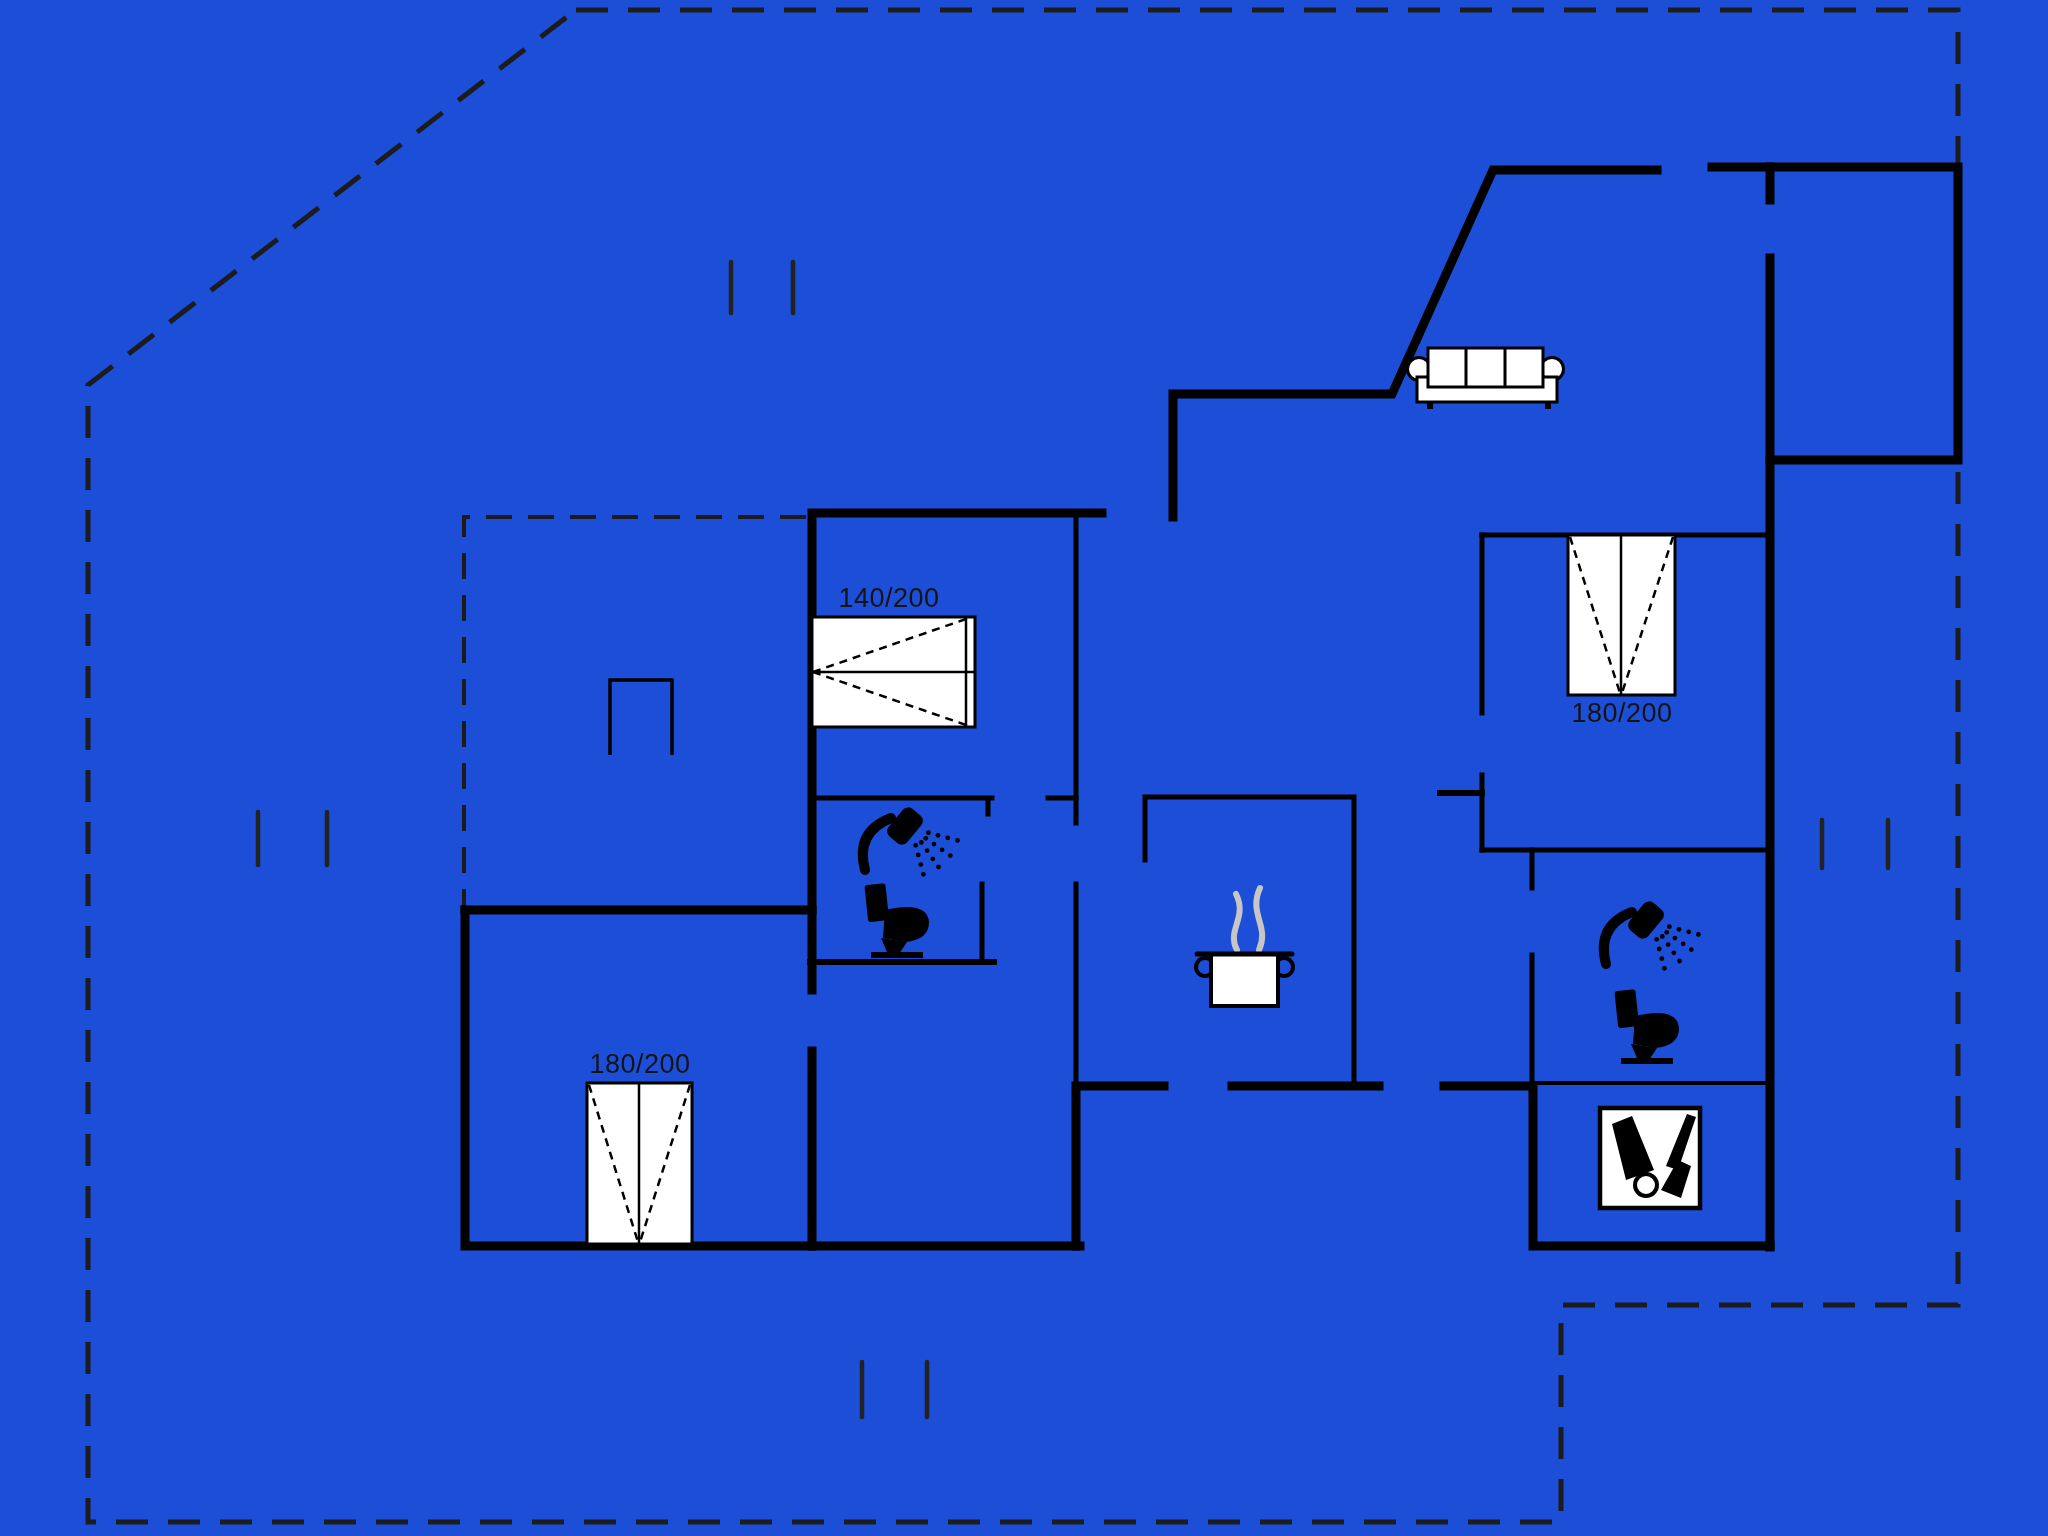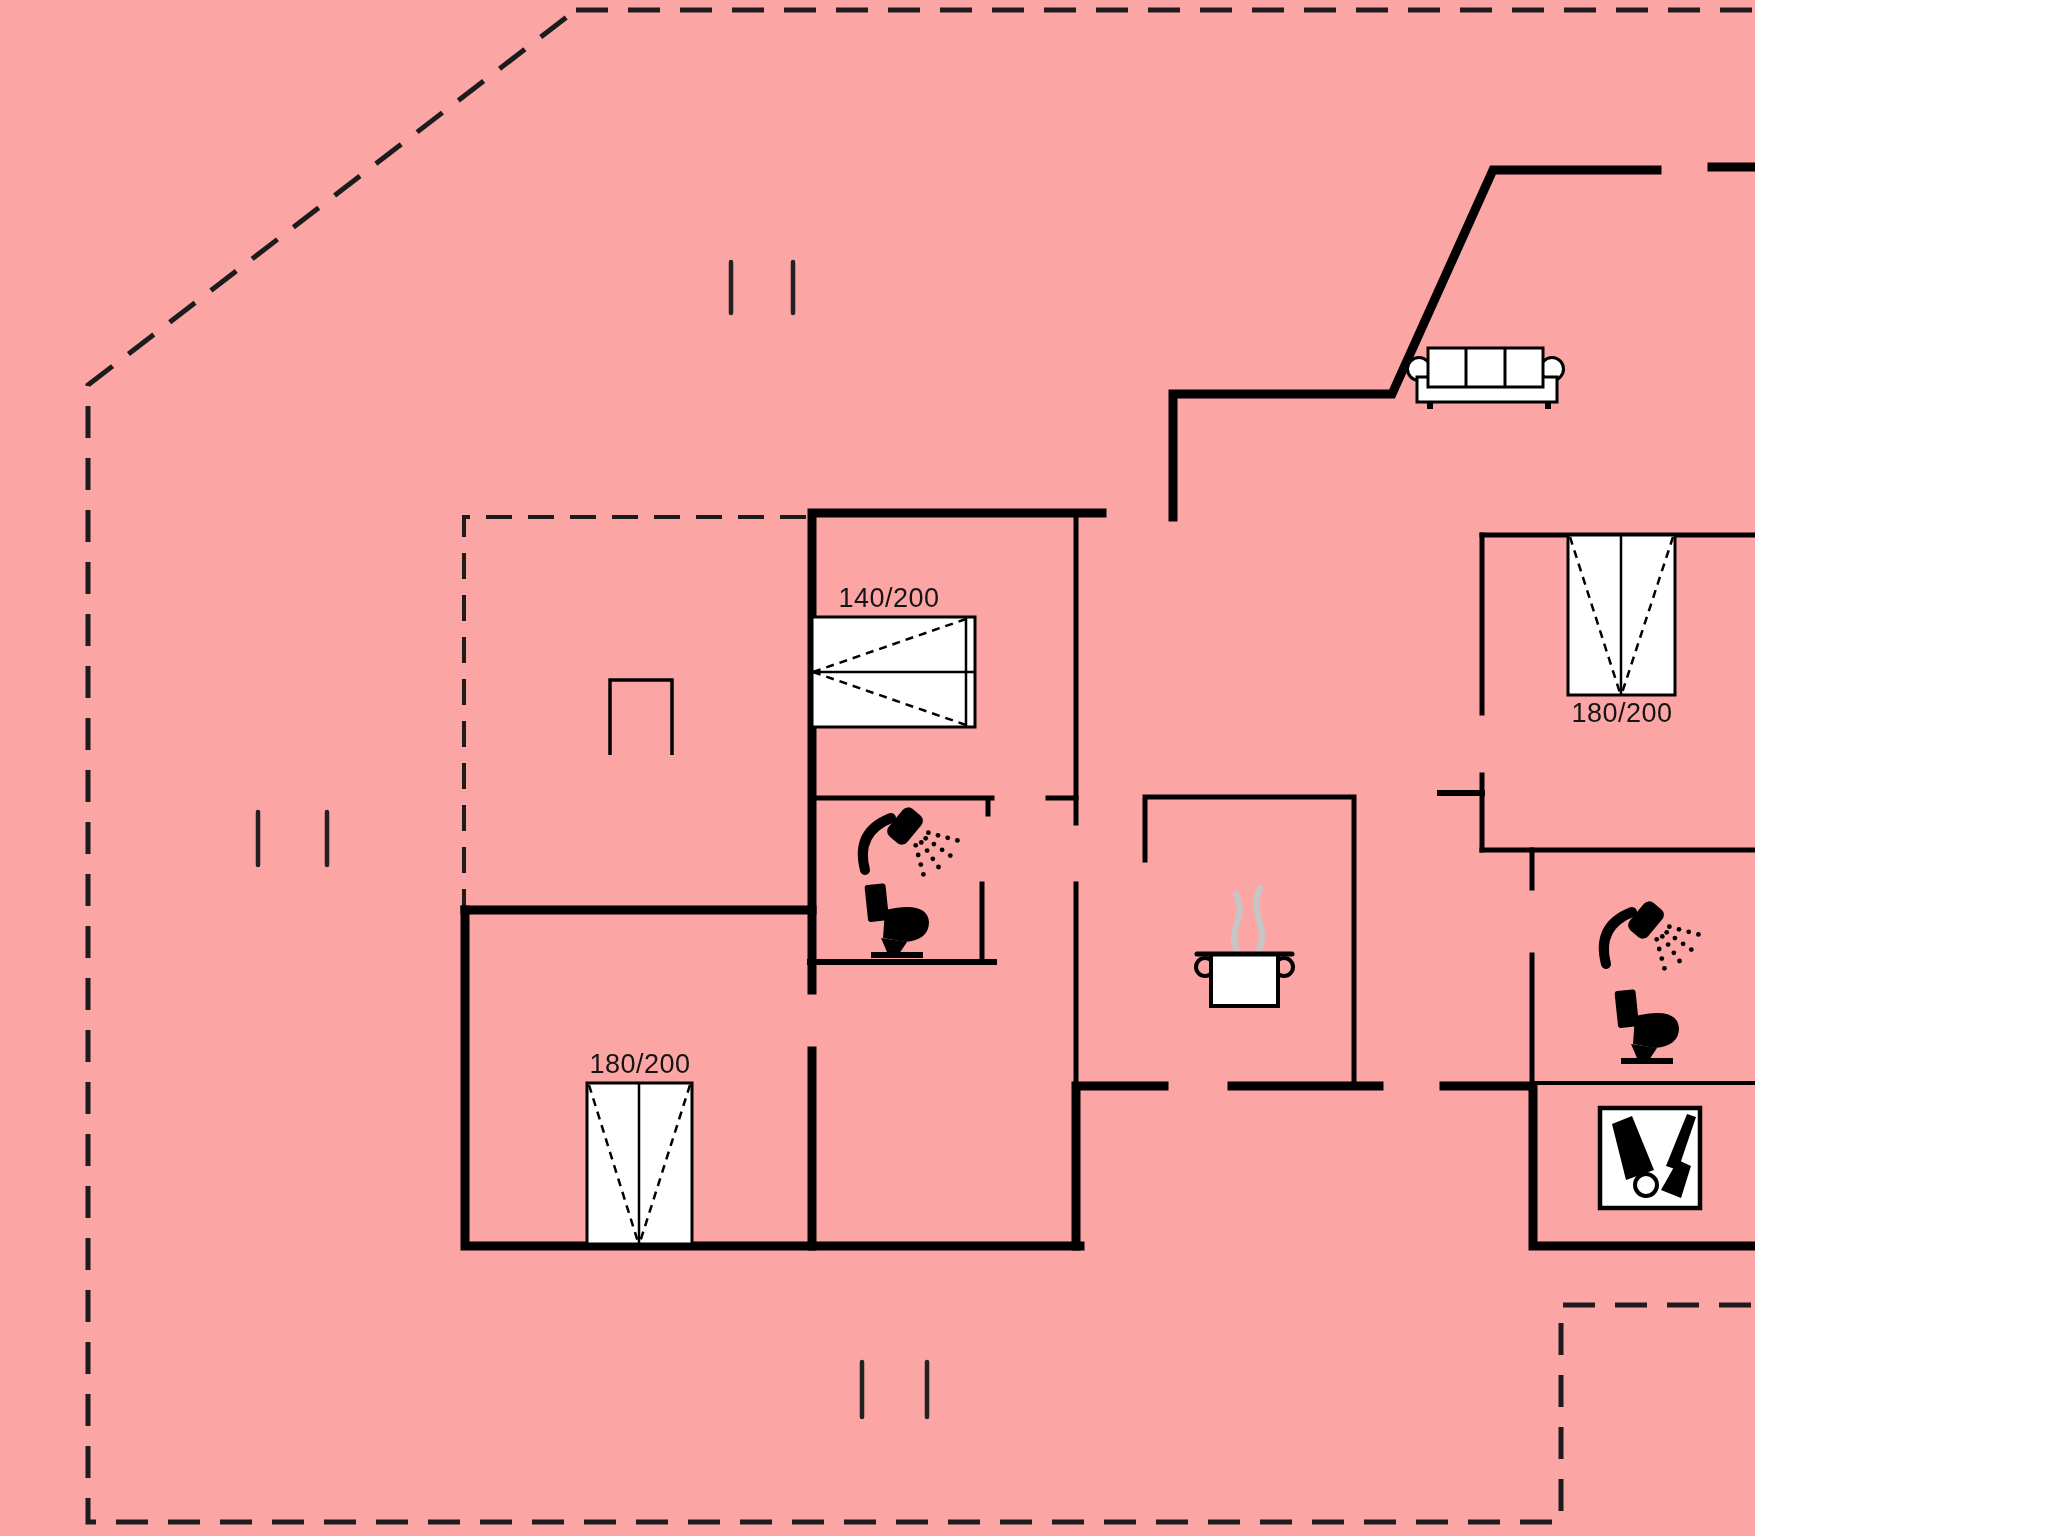--- a/index.html
+++ b/index.html
@@ -1,16 +1,16 @@
 <!DOCTYPE html>
 <html><head>
 <meta charset="utf-8">
 <style>
   html,body{margin:0;padding:0;background:#ffffff;}
-  .stage{position:relative;width:1755px;height:1536px;background:#fca5a5;overflow:hidden;}
+  .stage{position:relative;width:2048px;height:1536px;background:#1d4ed8;overflow:hidden;}
   .stage svg{position:absolute;left:0;top:0;}
   svg text{font-family:"Liberation Sans", sans-serif;font-size:27px;fill:#141414;letter-spacing:0.5px;}
 </style>
 </head>
 <body>
 
 <div class="stage">
 <svg width="2048" height="1536" viewBox="0 0 2048 1536">
 
   <defs>

